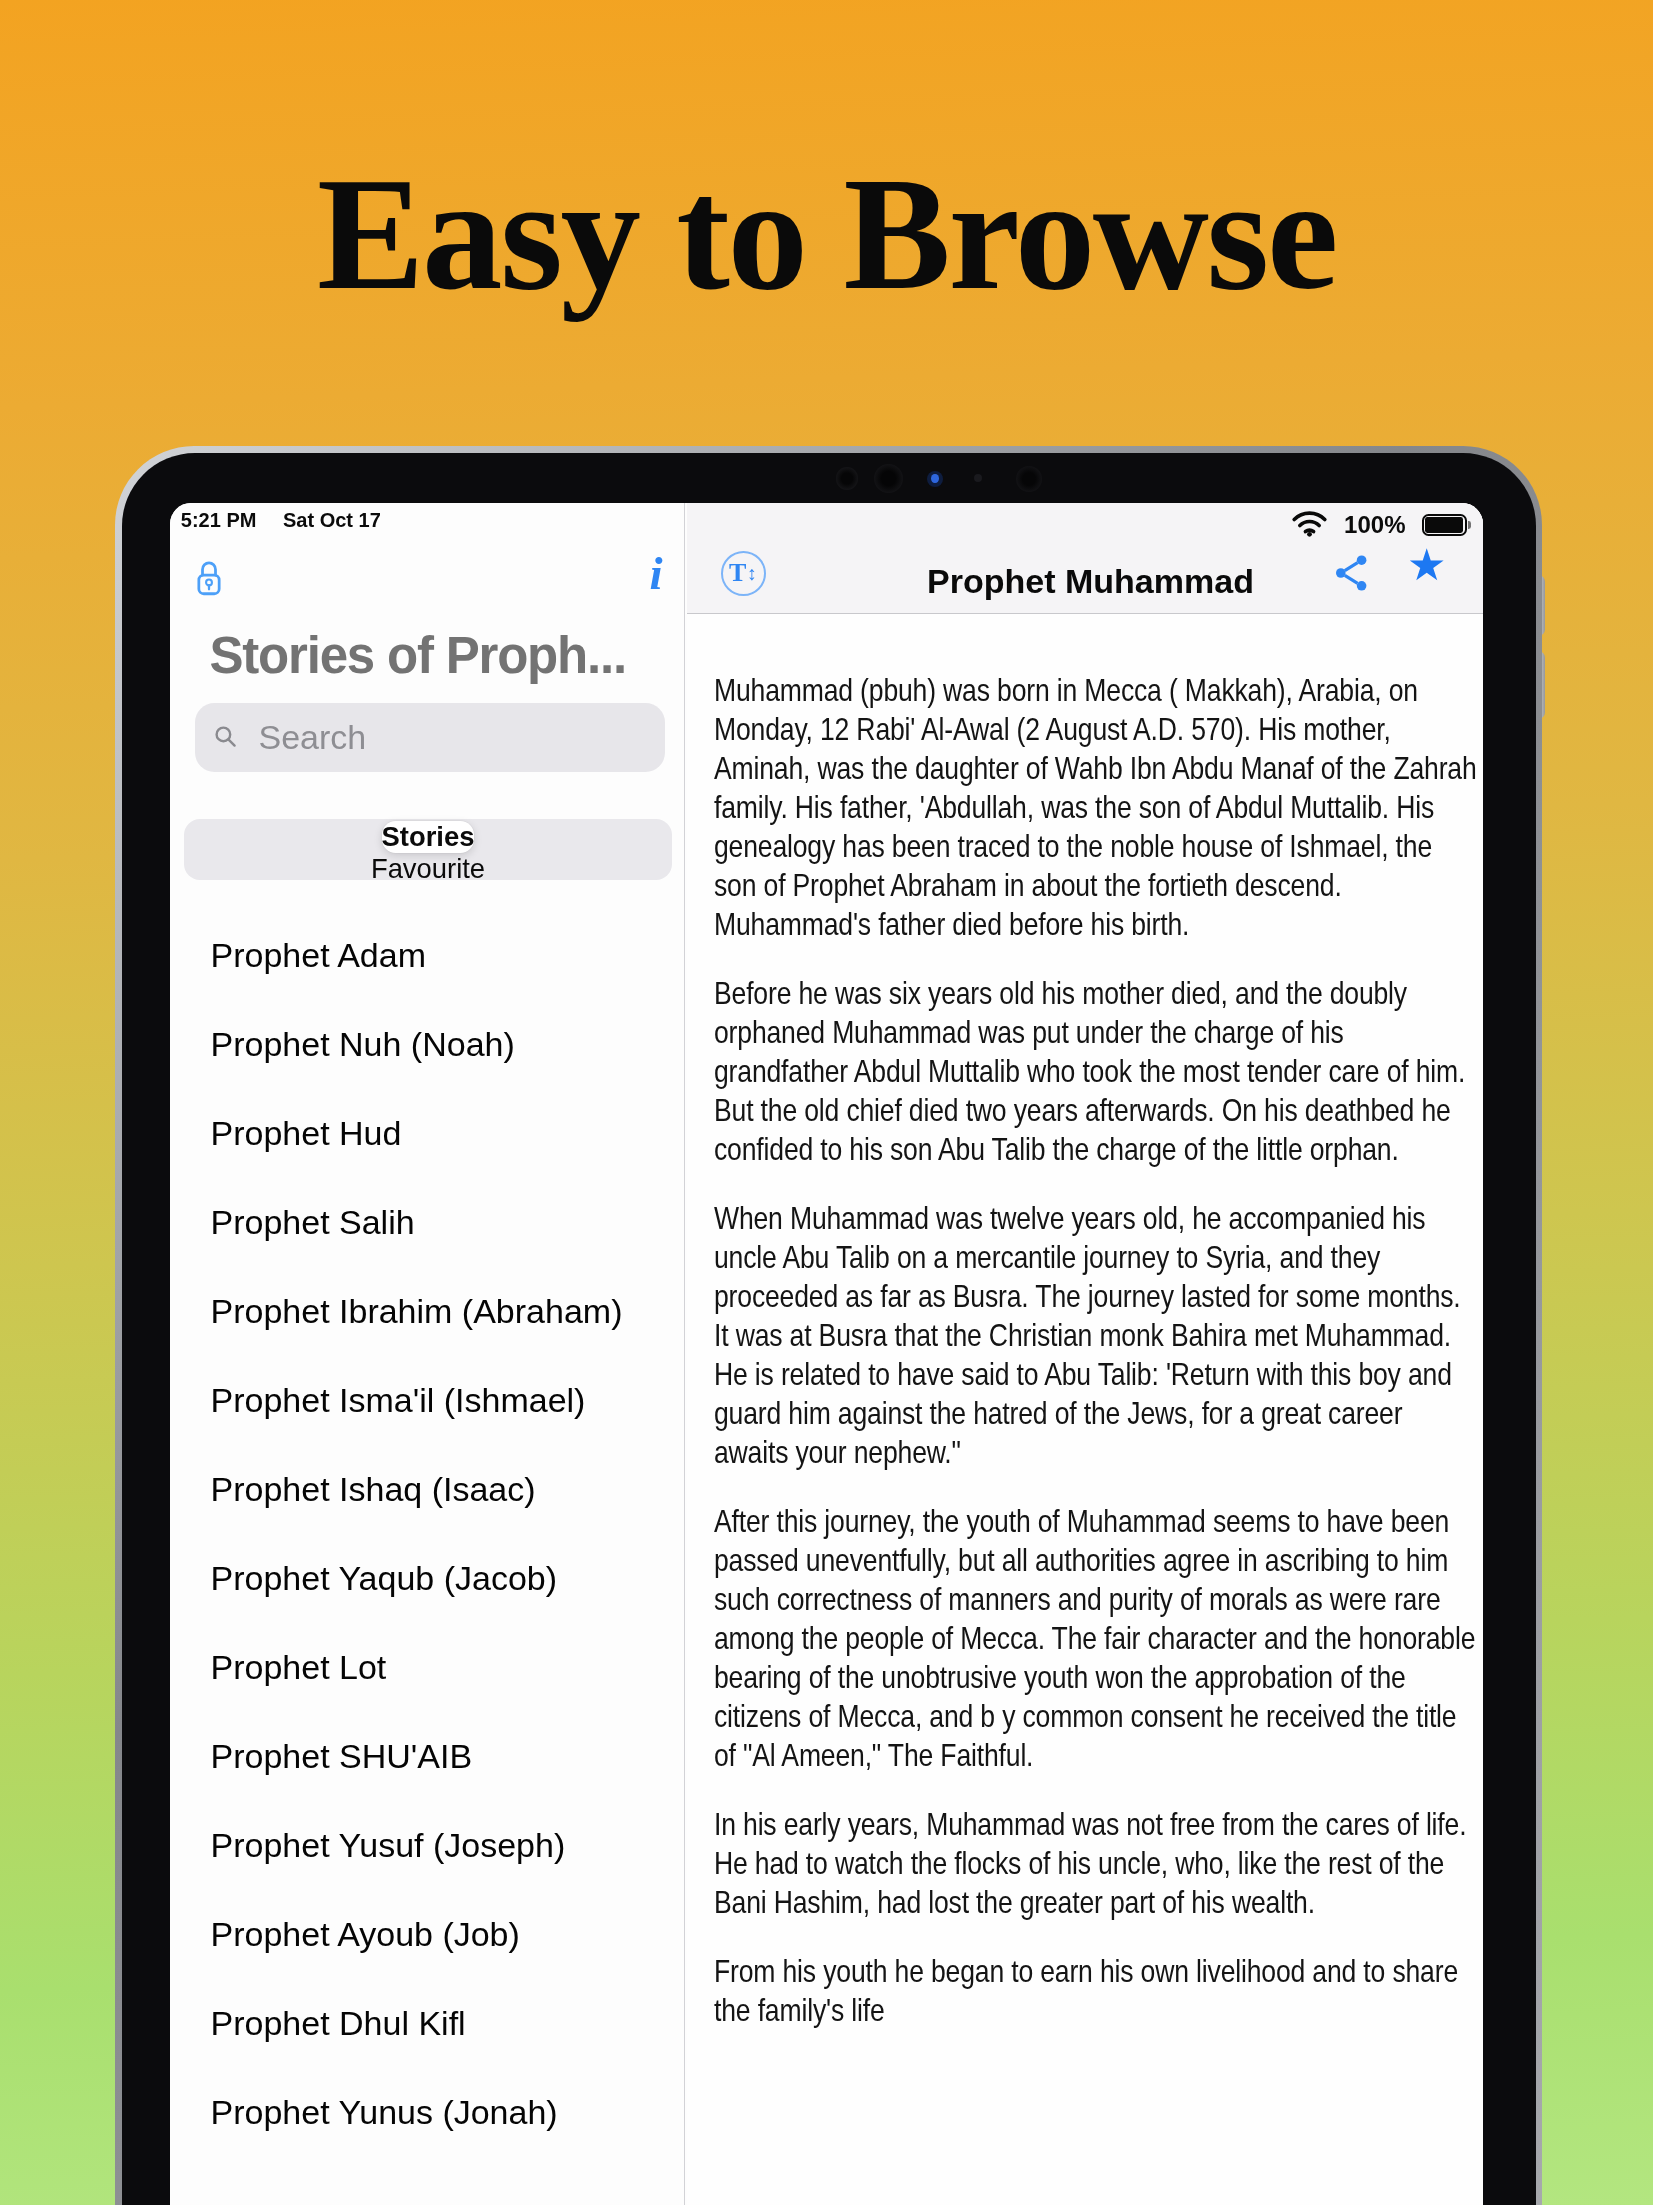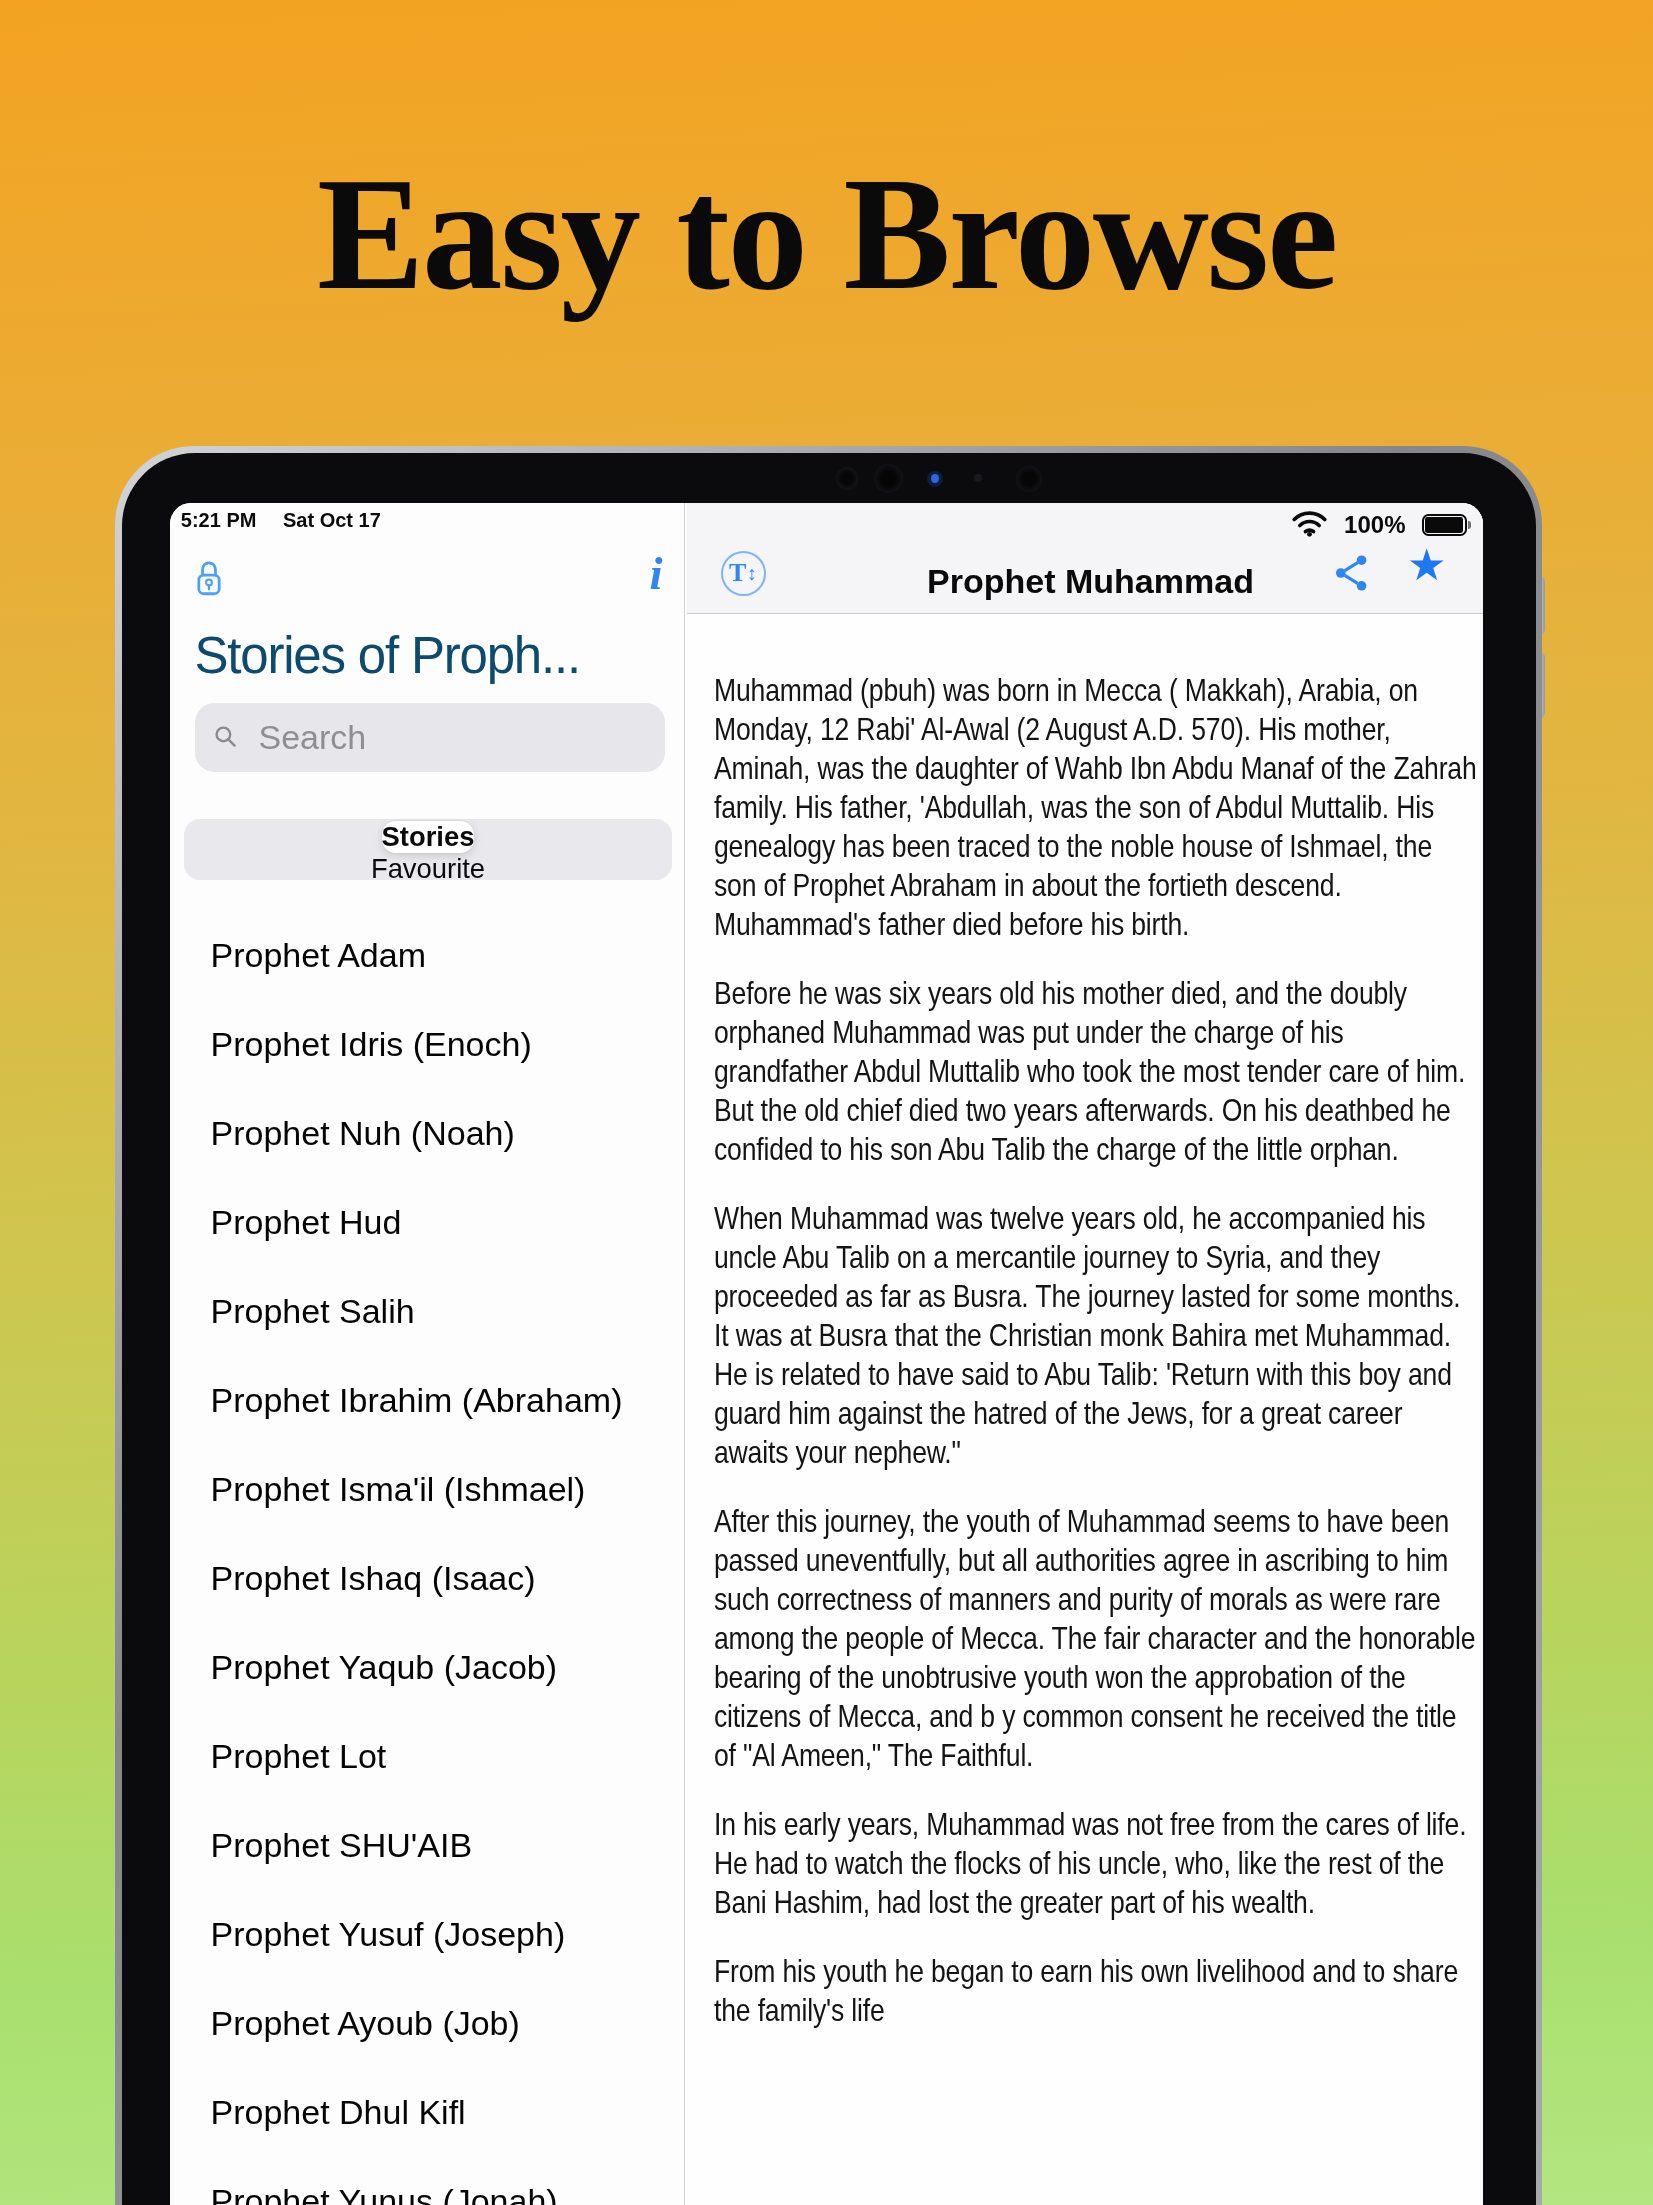--- a/index.html
+++ b/index.html
@@ -45,21 +45,21 @@
   .status-left .date{font-weight:600;margin-left:21px;}
   .status-right{position:absolute;right:16px;top:6.5px;display:flex;align-items:center;gap:16px;}
   .battery-pct{font-size:24px;font-weight:600;color:#0b0b0b;}
   .battery{position:relative;width:45px;height:22.6px;border:2.4px solid #0a0a0a;border-radius:6.5px;box-sizing:border-box;}
   .battery-fill{position:absolute;inset:1.6px;background:#0a0a0a;border-radius:2.4px;}
   .battery::after{content:"";position:absolute;right:-6.5px;top:4.8px;width:3.2px;height:8px;background:rgba(10,10,10,.55);border-radius:0 2.4px 2.4px 0;}
   
   .sidebar{position:absolute;left:0;top:0;width:515px;height:100%;background:#fdfdfd;border-right:1.6px solid #d2d2d6;box-sizing:border-box;}
   .lock{position:absolute;left:26px;top:55px;}
   .info-i{position:absolute;right:21px;top:47px;font-family:"Liberation Serif",serif;font-style:italic;font-weight:700;font-size:47px;color:#2f86f3;line-height:1;}
-  .app-title{position:absolute;left:25px;top:123px;font-size:51px;font-weight:400;letter-spacing:-1.2px;color:#0c4a6e;margin:0;white-space:nowrap;}
+  .app-title{position:absolute;left:40px;top:123px;font-size:51px;font-weight:700;letter-spacing:-1.2px;color:#737373;margin:0;white-space:nowrap;}
   .search{
     position:absolute;left:25px;top:200px;width:470px;height:69px;border-radius:19.4px;
     background:#e7e6ea;display:flex;align-items:center;padding:0 18px;box-sizing:border-box;gap:20px;
   }
   .search input{
     border:none;outline:none;background:transparent;font-family:"Liberation Sans",sans-serif;
     font-size:34px;color:#333;width:100%;
   }
   .search input::placeholder{color:#8e8e93;opacity:1;}
   .seg{
@@ -135,21 +135,20 @@
           <input readonly="" placeholder="Search" style="">
         </div>
 
         <div class="seg">
           <div class="seg-item selected">Stories</div>
           <div class="seg-item">Favourite</div>
         </div>
 
         <ul class="plist">
             <li>Prophet Adam</li>
-            <li>Prophet Idris (Enoch)</li>
             <li>Prophet Nuh (Noah)</li>
             <li>Prophet Hud</li>
             <li>Prophet Salih</li>
             <li>Prophet Ibrahim (Abraham)</li>
             <li>Prophet Isma'il (Ishmael)</li>
             <li>Prophet Ishaq (Isaac)</li>
             <li>Prophet Yaqub (Jacob)</li>
             <li>Prophet Lot</li>
             <li>Prophet SHU'AIB</li>
             <li>Prophet Yusuf (Joseph)</li>

